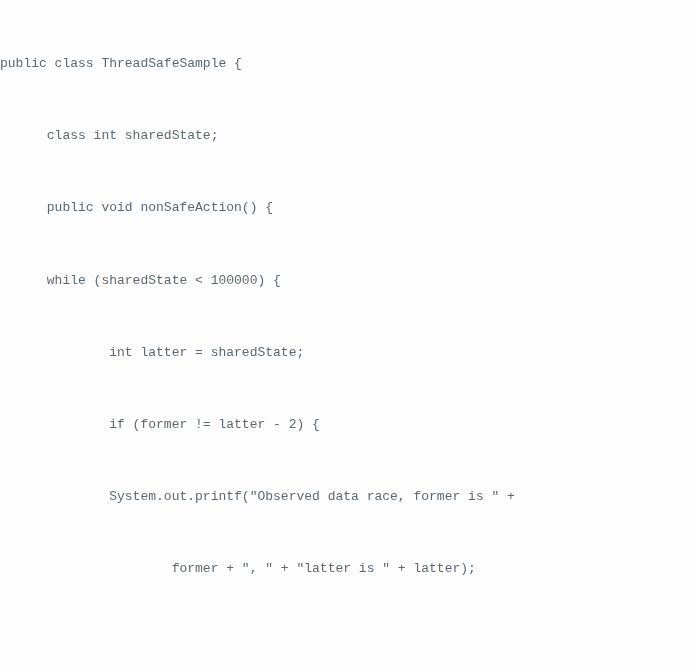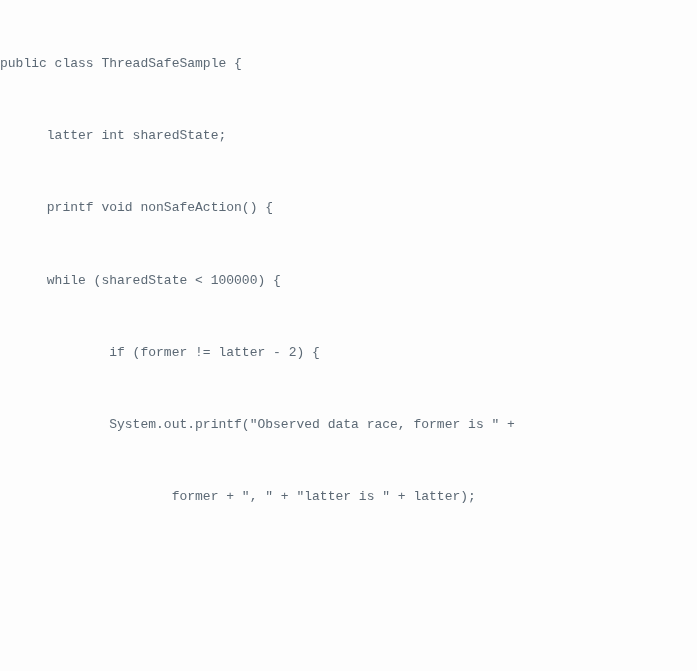--- a/index.html
+++ b/index.html
@@ -21,23 +21,24 @@
     .line {
       display: block;
       font-family: Liberation Mono, monospace;
     }
   </style>
 </head>
 <body>
 
 <div class="code-block">
   <span class="line">public class ThreadSafeSample {</span>
-  <span class="line">      latter int sharedState;</span>
-  <span class="line">      printf void nonSafeAction() {</span>
+  <span class="line">      class int sharedState;</span>
+  <span class="line">      public void nonSafeAction() {</span>
   <span class="line">      while (sharedState &lt; 100000) {</span>
+  <span class="line">              int latter = sharedState;</span>
   <span class="line">              if (former != latter - 2) {</span>
   <span class="line">              System.out.printf("Observed data race, former is " +</span>
   <span class="line">                      former + ", " + "latter is " + latter);</span>
   
   
   
   <span class="line"></span>
   
   
   

